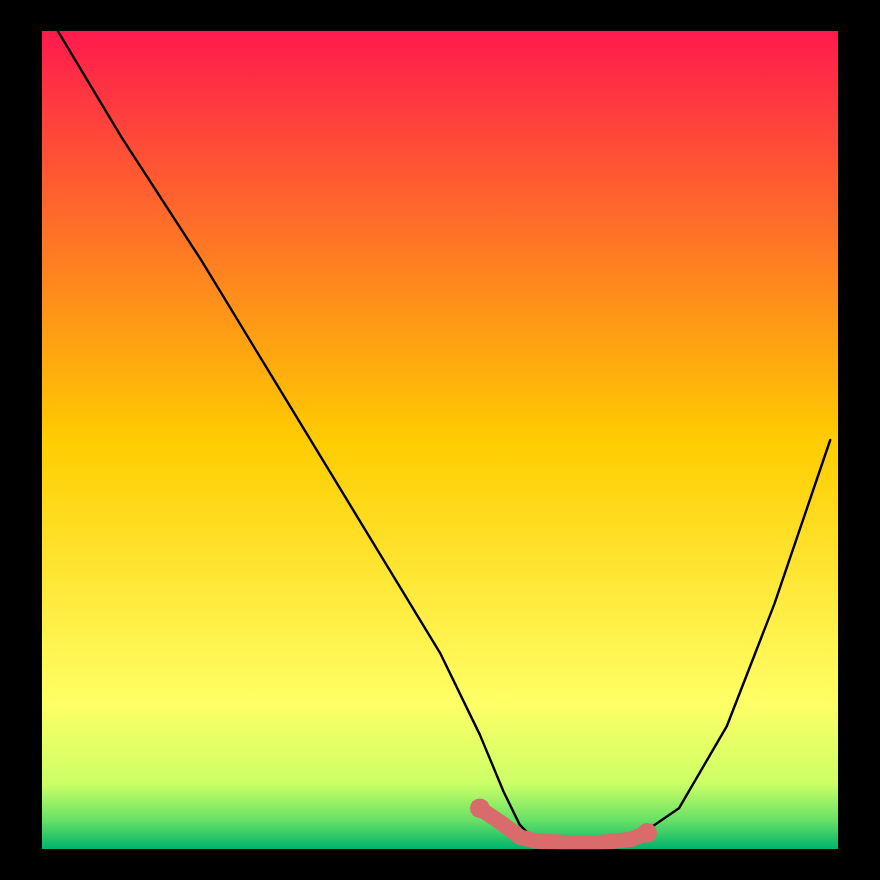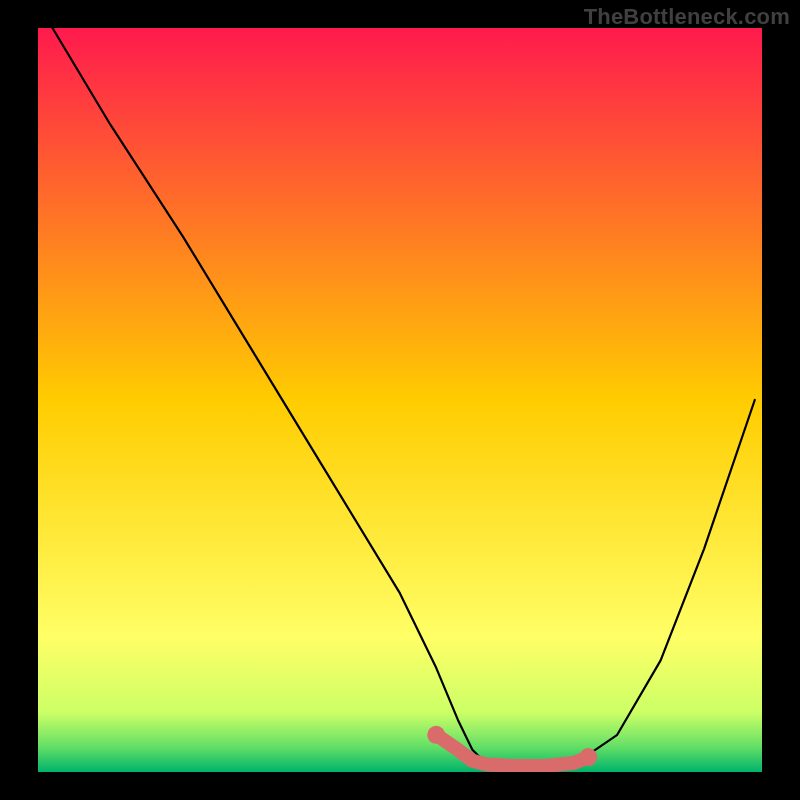--- a/index.html
+++ b/index.html
@@ -38,21 +38,20 @@
     display: block;
     width: 100%;
     height: 100%;
   }
 </style>
 </head>
 <body>
 
 <div class="frame">
 
-  <div class="watermark">TheBottleneck.com</div>
 
   <div class="plot-area">
     <svg viewBox="0 0 724 744" preserveAspectRatio="none">
       <defs>
         <linearGradient id="bg-grad" x1="0" y1="0" x2="0" y2="1">
         <stop offset="0.0%" stop-color="#ff1a4d"></stop>
             <stop offset="50.0%" stop-color="#ffcc00"></stop>
             <stop offset="82.0%" stop-color="#ffff66"></stop>
             <stop offset="92.0%" stop-color="#ccff66"></stop>
             <stop offset="96.5%" stop-color="#66e066"></stop>

